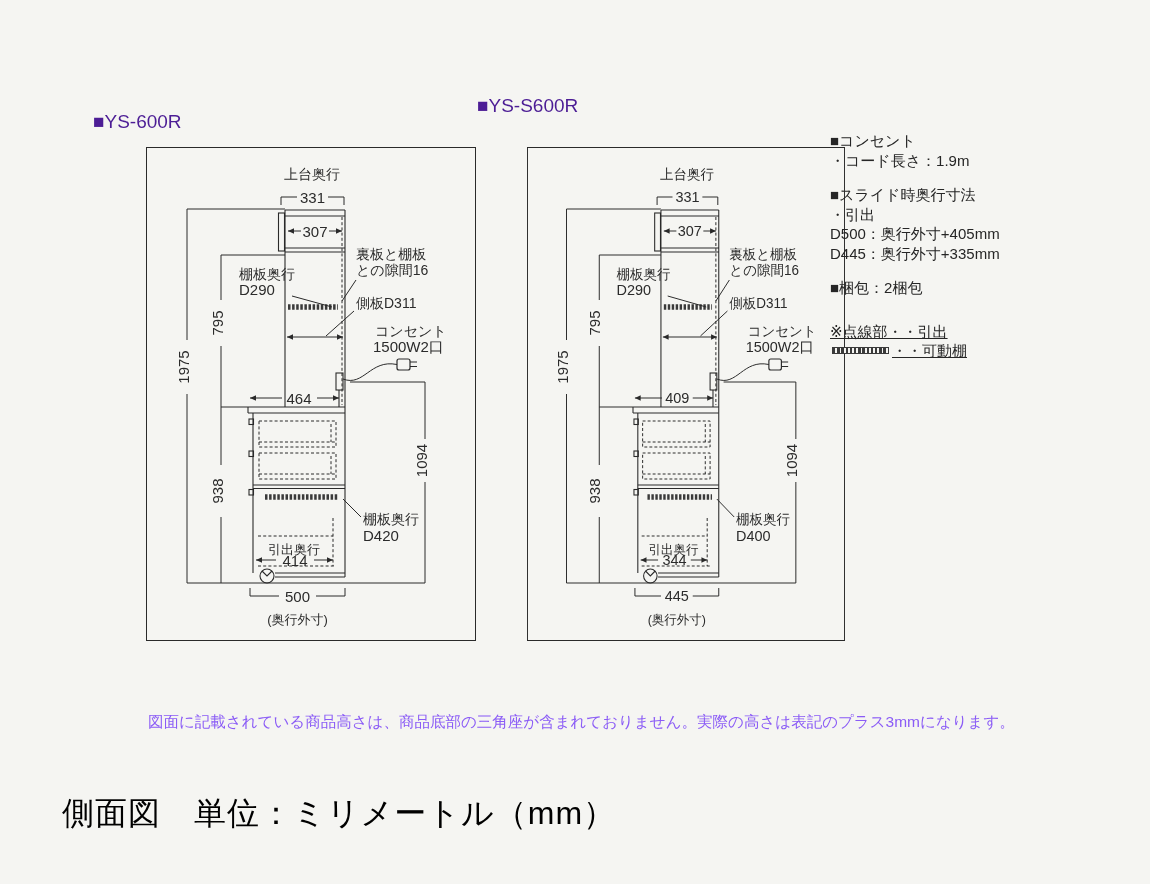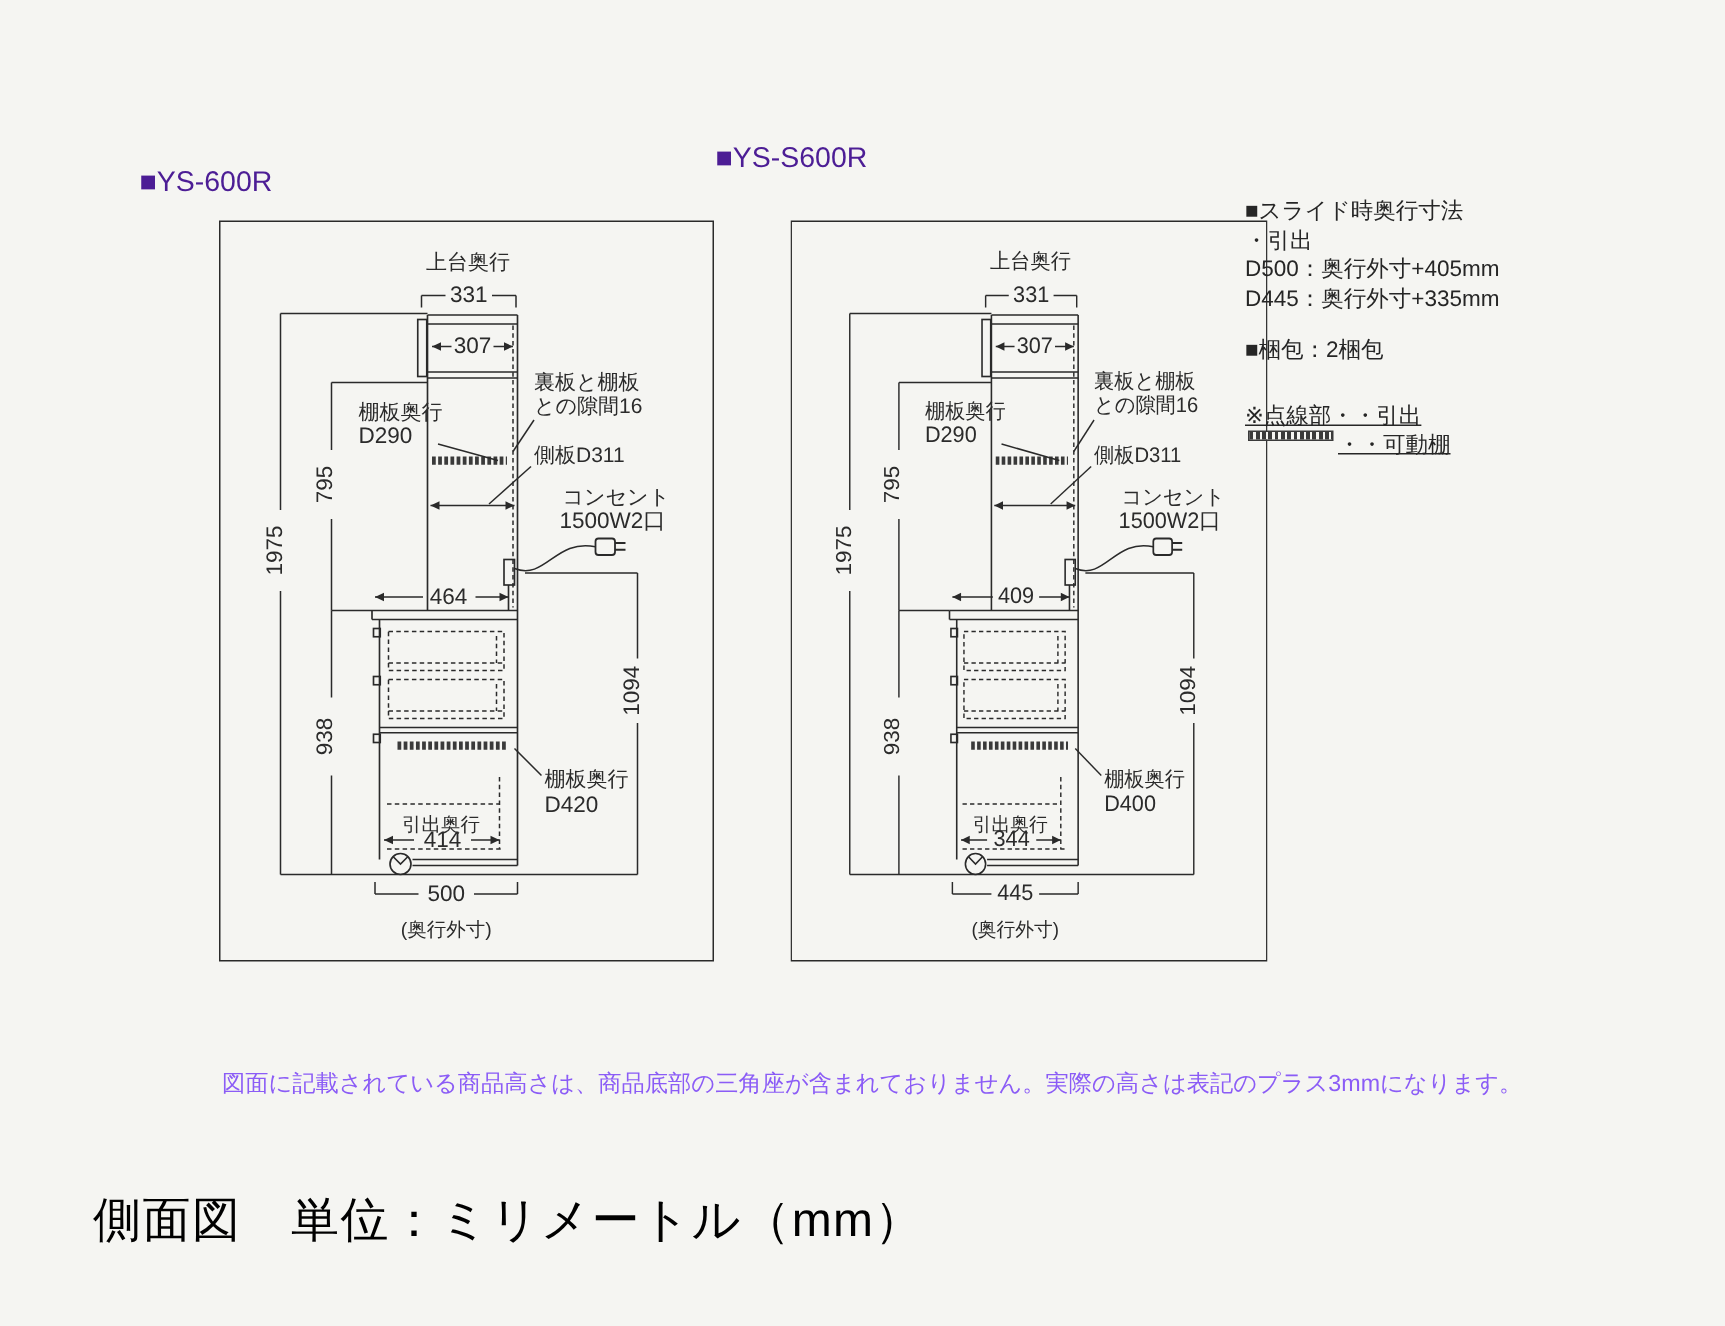--- a/index.html
+++ b/index.html
@@ -20,21 +20,21 @@
   .t14{font-size:14px}
   .t13{font-size:13px}
   .ctr{text-anchor:middle}
   .mid{dominant-baseline:central}
   .specs{
     position:absolute;left:830px;top:131px;width:312px;
     font-size:15px;line-height:19.5px;color:#262626;
   }
   .spec-section{margin-bottom:15px;}
   .legend{margin-top:24px;text-decoration:underline;}
-  .legend-row{display:flex;align-items:flex-start;}
+  .legend-row{display:flex;align-items:center;}
   .hatch-swatch{
     display:inline-block;width:57px;height:7px;margin:0 3px 0 2px;
     border:1px solid #3a3a3a;box-sizing:border-box;
     background:repeating-linear-gradient(90deg,#3a3a3a 0 2.5px,#f5f5f2 2.5px 4.2px);
   }
   .note{
     position:absolute;left:148px;top:712px;width:980px;
     font-size:15.5px;color:#8b5cf6;white-space:nowrap;
   }
   .footer-title{
@@ -237,20 +237,24 @@
   <text x="217" y="402" class="t15">D400</text>
   <text x="152" y="415" class="t13 ctr">引出奥行</text>
   <text x="153" y="421" class="t15 ctr mid">344</text>
   <text x="155.5" y="457" class="t15 ctr mid">445</text>
   <text x="155.5" y="485" class="t13 ctr">(奥行外寸)</text>
 </svg>
 </div>
 
 <div class="specs">
   <div class="spec-section">
+    <div>■コンセント</div>
+    <div>・コード長さ：1.9m</div>
+  </div>
+  <div class="spec-section">
     <div>■スライド時奥行寸法</div>
     <div>・引出</div>
     <div>D500：奥行外寸+405mm</div>
     <div>D445：奥行外寸+335mm</div>
   </div>
   <div class="spec-section">
     <div>■梱包：2梱包</div>
   </div>
   <div class="legend">
     <div>※点線部・・引出</div>

